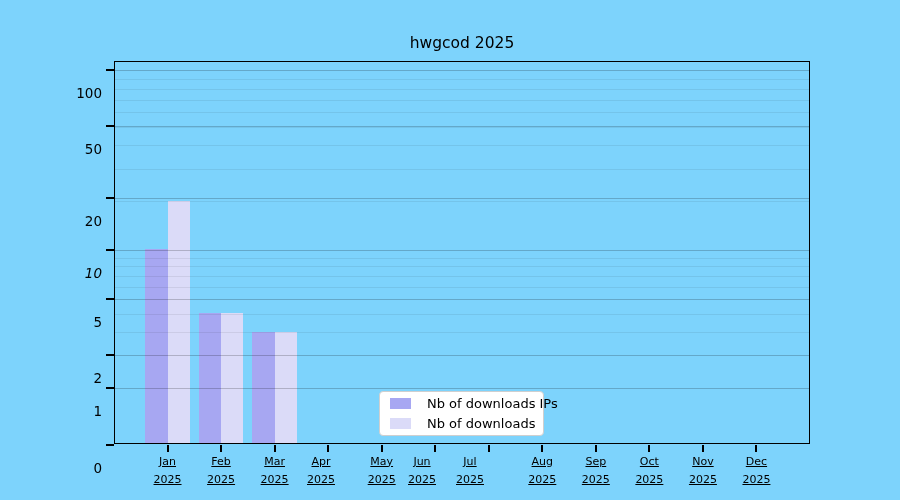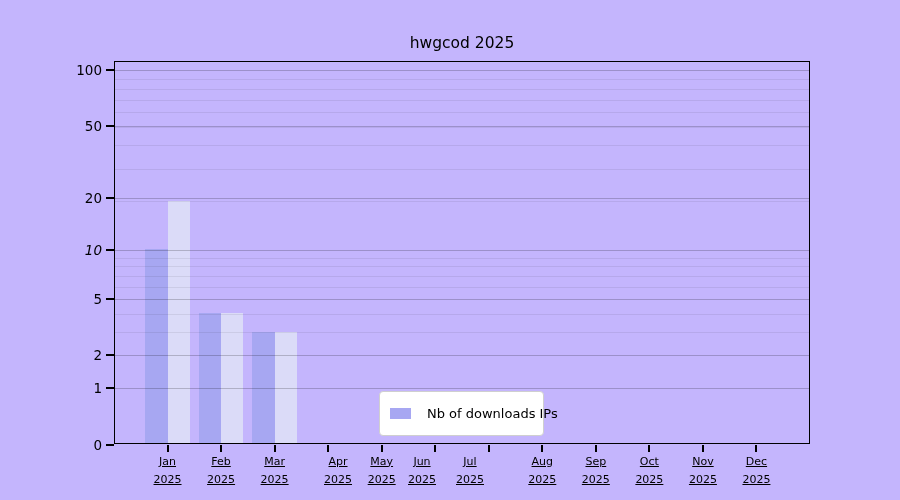--- a/index.html
+++ b/index.html
@@ -1,31 +1,31 @@
 <!DOCTYPE html>
 <html><head>
 <meta charset="utf-8">
 <style>
   html,body{margin:0;padding:0;background:#fff;}
   .canvas{
-    position:relative;width:900px;height:500px;background:#c4b5fd;overflow:hidden;
+    position:relative;width:900px;height:500px;background:#7dd3fc;overflow:hidden;
     font-family:"DejaVu Sans","Liberation Sans",sans-serif;color:#000;
   }
   .title{
     position:absolute;left:114px;top:34px;width:696px;text-align:center;
     font-size:15.5px;line-height:18px;color:#000;
   }
   .plot{position:absolute;left:114px;top:61px;width:696px;height:383px;}
   .spines{position:absolute;left:0;top:0;right:0;bottom:0;border:1.5px solid #000;z-index:5;pointer-events:none;}
   .grid{position:absolute;left:0;width:100%;height:1px;z-index:2;}
   .grid.major{background:rgba(0,0,0,0.20);}
   .grid.minor{background:rgba(0,0,0,0.07);}
   .bar{position:absolute;bottom:0;z-index:1;}
   .ytick{position:absolute;height:2px;background:#000;z-index:4;}
-  .ylab{position:absolute;text-align:right;font-size:13.5px;line-height:16px;}
+  .ylab{position:absolute;text-align:right;font-size:13.5px;line-height:16px;margin-top:23px;}
   .xtick{position:absolute;width:2px;background:#000;z-index:4;}
   .xlab{position:absolute;text-align:center;font-size:11px;line-height:18px;white-space:pre-line;text-decoration:underline;}
   .legend{
     position:absolute;left:379px;top:391px;width:165px;height:45px;
     background:#fff;border:1px solid #cfcfcf;border-radius:4px;z-index:6;
     display:flex;flex-direction:column;justify-content:center;gap:2px;box-sizing:border-box;
     padding:2px 4px;
   }
   .legend-row{display:flex;align-items:center;height:18px;}
   .legend-swatch{width:21px;height:11px;margin-left:6px;flex:0 0 auto;}
@@ -64,20 +64,24 @@
       <div class="grid minor" style="top: 51.3544px;"></div>
       <div class="grid minor" style="top: 38.8492px;"></div>
       <div class="grid minor" style="top: 28.0167px;"></div>
       <div class="grid minor" style="top: 18.4618px;"></div>
     </div>
   <div class="legend">
       <div class="legend-row">
         <div class="legend-swatch" style="background: rgb(167, 167, 242);"></div>
         <div class="legend-label">Nb of downloads IPs</div>
       </div>
+      <div class="legend-row">
+        <div class="legend-swatch" style="background: rgb(219, 219, 248);"></div>
+        <div class="legend-label">Nb of downloads</div>
+      </div>
     </div>
 <div class="ytick" style="left: 106px; width: 8px; top: 69.1075px;"></div>
     <div class="ylab" style="left: 0px; width: 102px; top: 62.1075px;">100</div>
     <div class="ytick" style="left: 106px; width: 8px; top: 124.538px;"></div>
     <div class="ylab" style="left: 0px; width: 102px; top: 117.538px;">50</div>
     <div class="ytick" style="left: 106px; width: 8px; top: 196.519px;"></div>
     <div class="ylab" style="left: 0px; width: 102px; top: 189.519px;">20</div>
     <div class="ytick" style="left: 106px; width: 8px; top: 248.975px;"></div>
     <div class="ylab" style="left: 0px; width: 102px; top: 241.975px; font-style: italic;">10</div>
     <div class="ytick" style="left: 106px; width: 8px; top: 298.147px;"></div>
@@ -91,21 +95,21 @@
     <div class="xtick" style="left: 166.538px; top: 444.5px; height: 7px;"></div>
     <div class="xlab" style="left: 127.538px; width: 80px; top: 452.5px;">Jan
 2025</div>
     <div class="xtick" style="left: 220.077px; top: 444.5px; height: 7px;"></div>
     <div class="xlab" style="left: 181.077px; width: 80px; top: 452.5px;">Feb
 2025</div>
     <div class="xtick" style="left: 273.615px; top: 444.5px; height: 7px;"></div>
     <div class="xlab" style="left: 234.615px; width: 80px; top: 452.5px;">Mar
 2025</div>
     <div class="xtick" style="left: 327.154px; top: 444.5px; height: 7px;"></div>
-    <div class="xlab" style="left: 298px; width: 80px; top: 452.5px;">Apr
+    <div class="xlab" style="left: 281px; width: 80px; top: 452.5px;">Apr
 2025</div>
     <div class="xtick" style="left: 380.692px; top: 444.5px; height: 7px;"></div>
     <div class="xlab" style="left: 341.692px; width: 80px; top: 452.5px;">May
 2025</div>
     <div class="xtick" style="left: 434.231px; top: 444.5px; height: 7px;"></div>
     <div class="xlab" style="left: 382px; width: 80px; top: 452.5px;">Jun
 2025</div>
     <div class="xtick" style="left: 487.769px; top: 444.5px; height: 7px;"></div>
     <div class="xlab" style="left: 430px; width: 80px; top: 452.5px;">Jul
 2025</div>

